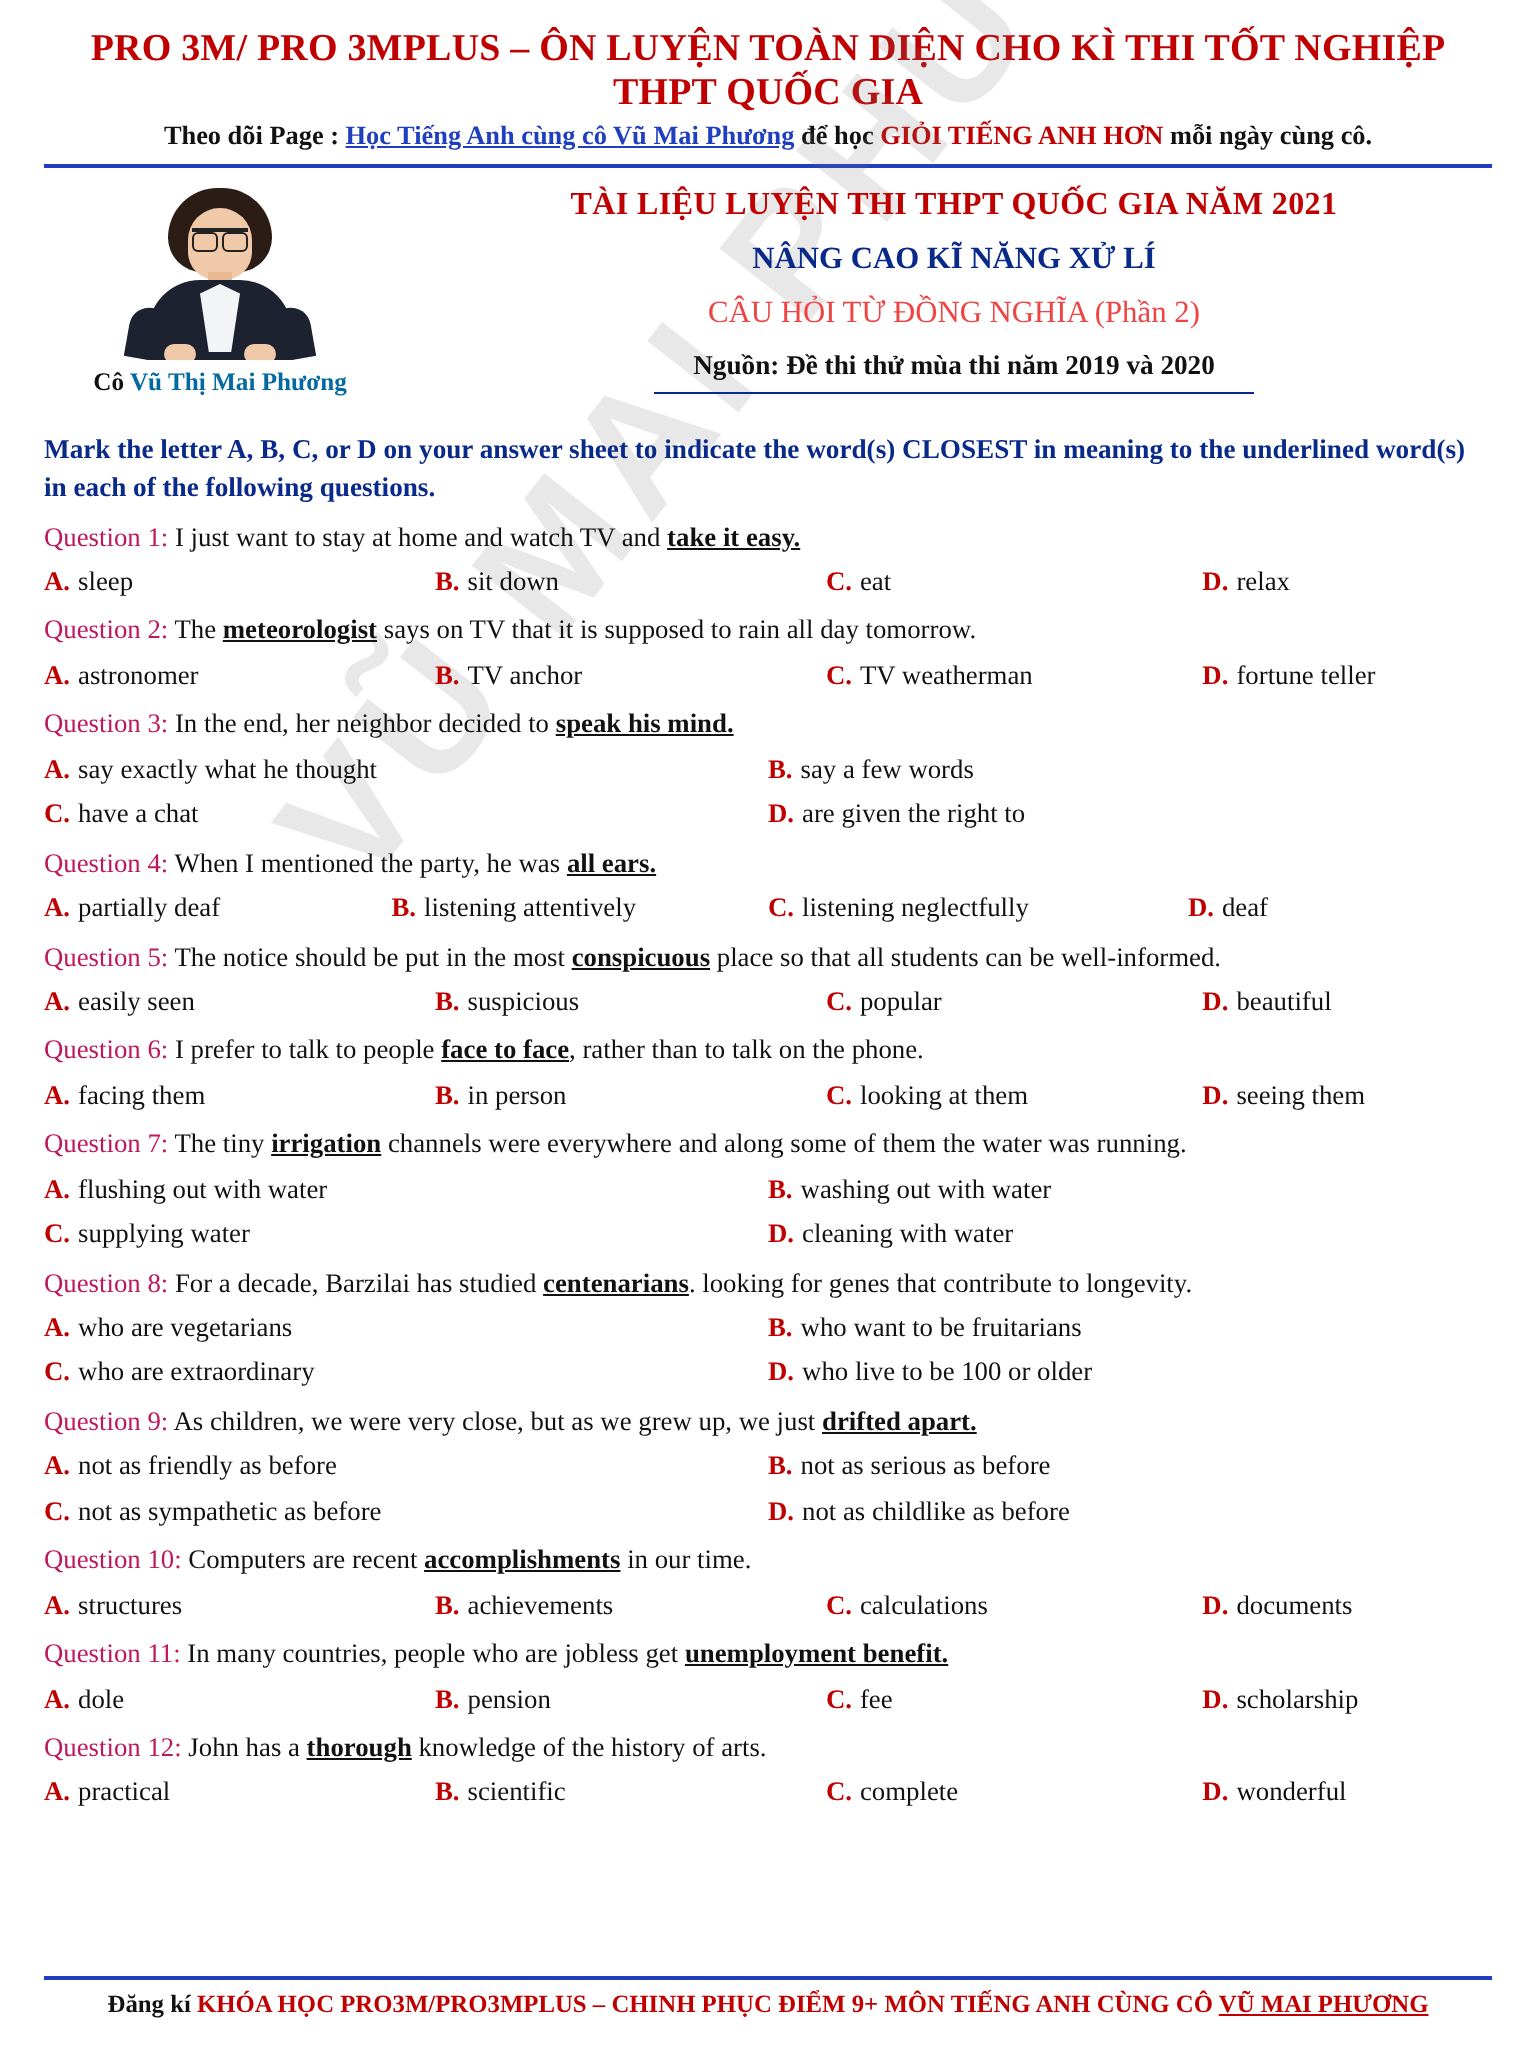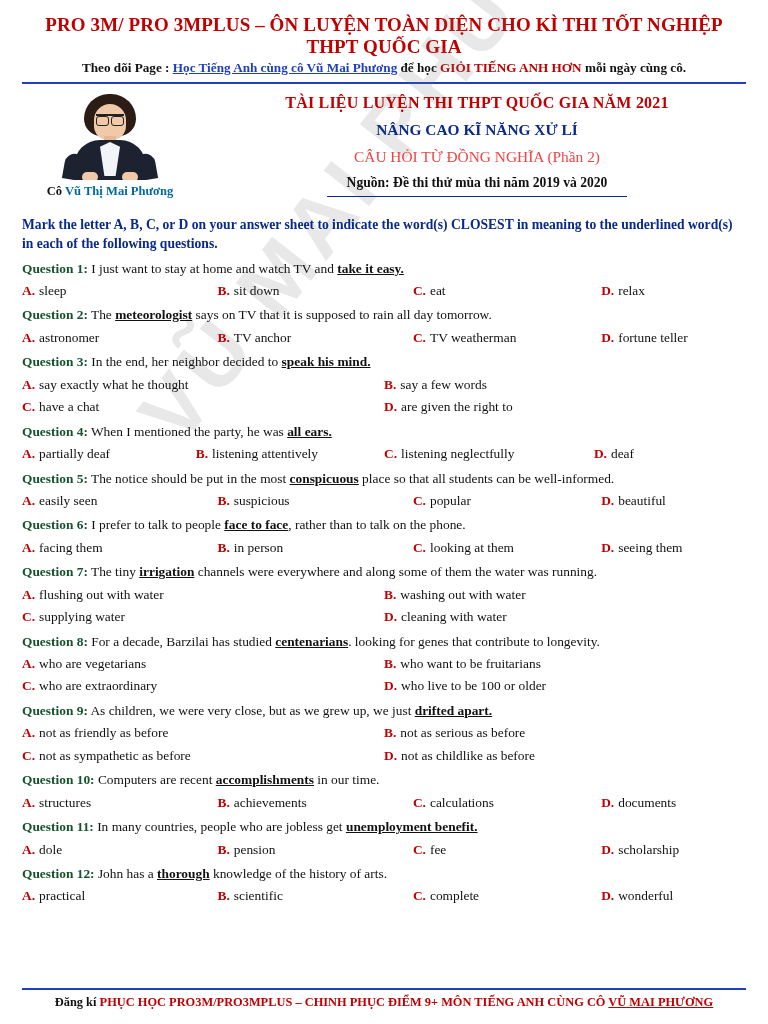--- a/index.html
+++ b/index.html
@@ -189,22 +189,22 @@
   
   .qlist { margin-top: 5px; position: relative; z-index: 6; }
   .q { margin-top: 5px; }
   .qline {
     font-size: 13.4px;
     line-height: 1.45;
     color: #111;
     text-align: justify;
   }
   .qlabel {
-    color: #14532d;
-    font-weight: bold;
+    color: #be185d;
+    font-weight: normal;
   }
   .u { text-decoration: underline; font-weight: bold; }
   .opts {
     display: flex;
     margin-top: 3px;
     font-size: 13.4px;
     line-height: 1.45;
   }
   .opt { display: flex; gap: 4px; }
   .ol { color: #c00000; font-weight: bold; }
@@ -547,17 +547,17 @@
             <span class="ol">D.</span>
             <span class="ot">wonderful</span>
           </div>
         </div>
       </div>
     </div>
 
   <div class="footer">
     <div class="footer-rule"></div>
     <div class="footer-text">
-      <span class="blk">Đăng kí </span><span class="red">PHỤC HỌC PRO3M/PRO3MPLUS</span><span class="red"> – CHINH PHỤC ĐIỂM 9+ MÔN TIẾNG ANH CÙNG CÔ </span><span class="redu">VŨ MAI PHƯƠNG</span>
+      <span class="blk">Đăng kí </span><span class="red">KHÓA HỌC PRO3M/PRO3MPLUS</span><span class="red"> – CHINH PHỤC ĐIỂM 9+ MÔN TIẾNG ANH CÙNG CÔ </span><span class="redu">VŨ MAI PHƯƠNG</span>
     </div>
   </div>
 
 </div>
 
 </body></html>

